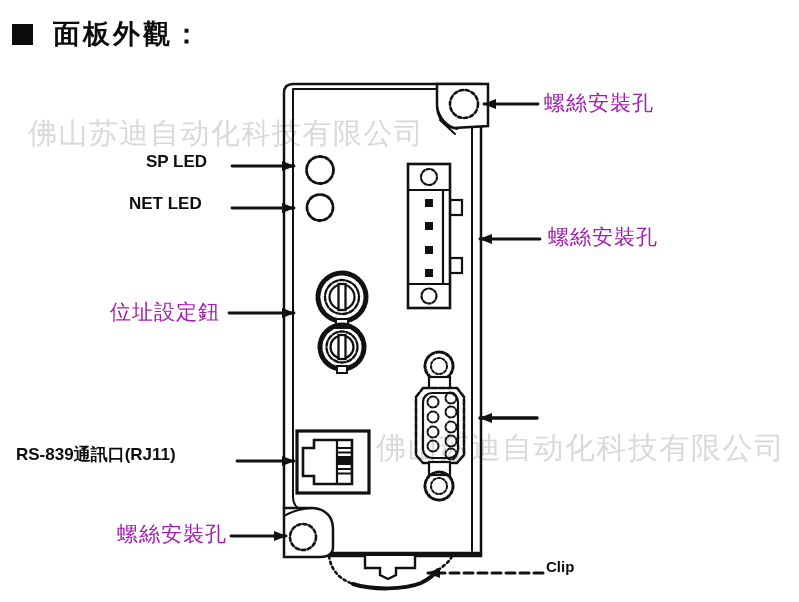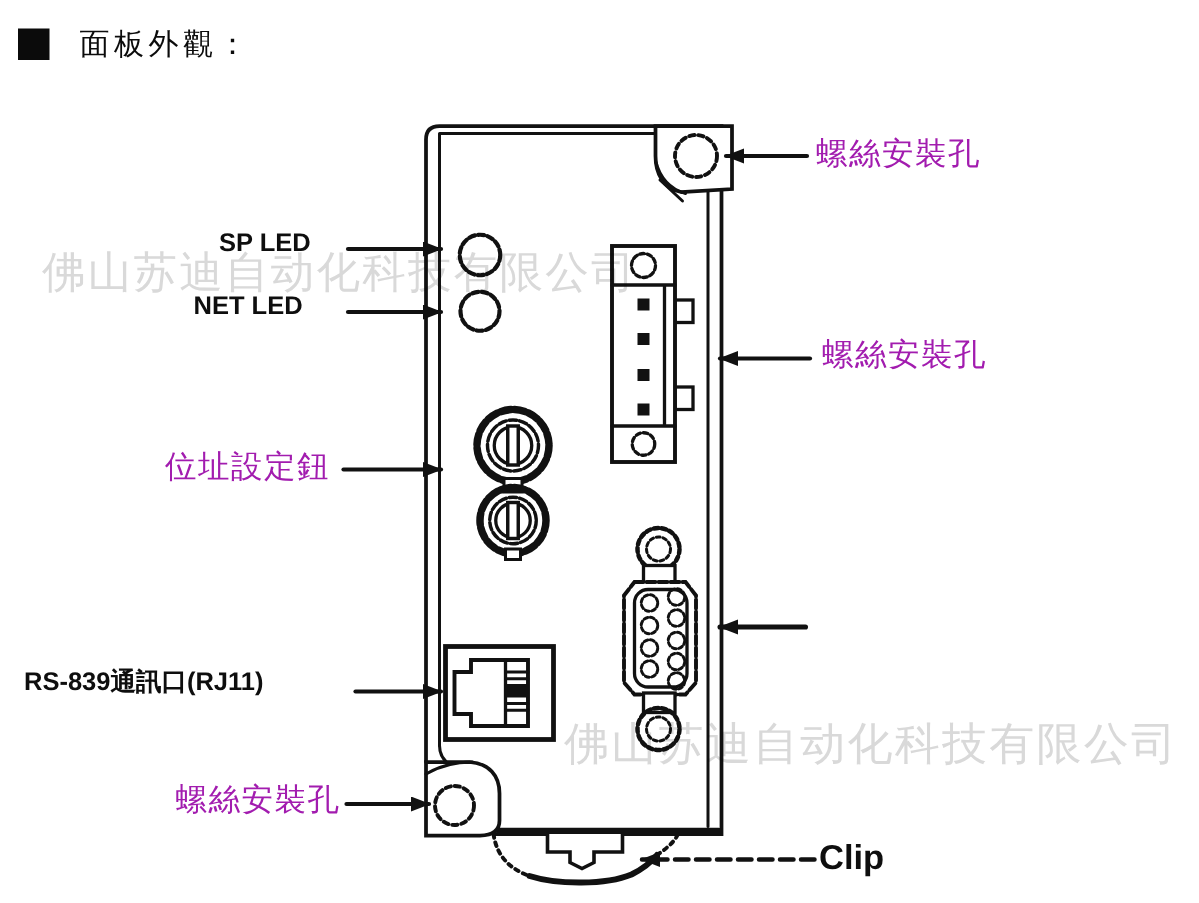--- a/index.html
+++ b/index.html
@@ -3,40 +3,40 @@
 <meta charset="utf-8">
 <style>
   html,body{margin:0;padding:0;background:#fff;}
   .stage{
     position:relative;width:799px;height:602px;background:#ffffff;overflow:hidden;
     font-family:"Liberation Sans","DejaVu Sans",sans-serif;
   }
   .art{position:absolute;left:0;top:0;z-index:1;}
   .watermark{
     position:absolute;z-index:2;color:#d9d9d9;font-weight:400;white-space:nowrap;
-    mix-blend-mode:multiply;letter-spacing:1.5px;font-family:"Liberation Sans","DejaVu Sans",sans-serif;margin-top:48px;
+    mix-blend-mode:multiply;letter-spacing:1.5px;font-family:"Liberation Sans","DejaVu Sans",sans-serif;
   }
   .wm1{left:28px;top:114px;font-size:29px;}
   .wm2{left:376px;top:428px;font-size:30px;}
   .title-row{position:absolute;left:12px;top:16px;z-index:3;display:flex;align-items:center;}
   .title-square{width:21px;height:21px;background:#0b0b0b;flex:0 0 auto;}
-  .title-text{margin-left:20px;font-size:20px;font-weight:400;color:#0b0b0b;letter-spacing:3px;white-space:nowrap;}
+  .title-text{margin-left:20px;font-size:27px;font-weight:700;color:#0b0b0b;letter-spacing:3px;white-space:nowrap;}
   .label{position:absolute;z-index:3;color:#151515;white-space:nowrap;line-height:1.05;}
   .lb{font-weight:700;font-size:17px;color:#0e0e0e;}
   .lr{font-weight:400;font-size:21px;color:#a21caf;letter-spacing:1px;}
   .zh-mid{font-weight:600;}
   .sp-led{left:146px;top:153px;}
   .net-led{left:129px;top:195px;}
   .addr{left:110px;top:301px;}
   .rs485{left:16px;top:446px;}
   .screw-b{left:117px;top:523px;}
   .screw-t{left:544px;top:92px;}
   .parallel{left:548px;top:226px;}
   .profibus{left:542px;top:405px;font-size:23px;}
-  .clip{left:546px;top:559px;font-size:23px;}
+  .clip{left:546px;top:559px;font-size:15px;}
 </style>
 </head>
 <body>
 
 <div class="stage">
 
   <svg class="art" width="799" height="602" viewBox="0 0 799 602" fill="none" stroke="#111" stroke-width="2.5" stroke-linecap="round">
     <defs>
       <marker id="ah" markerWidth="14" markerHeight="11" refX="12" refY="5" orient="auto" markerUnits="userSpaceOnUse">
         <path d="M0,0 L13,5 L0,10 Z" fill="#111" stroke="none"></path>

